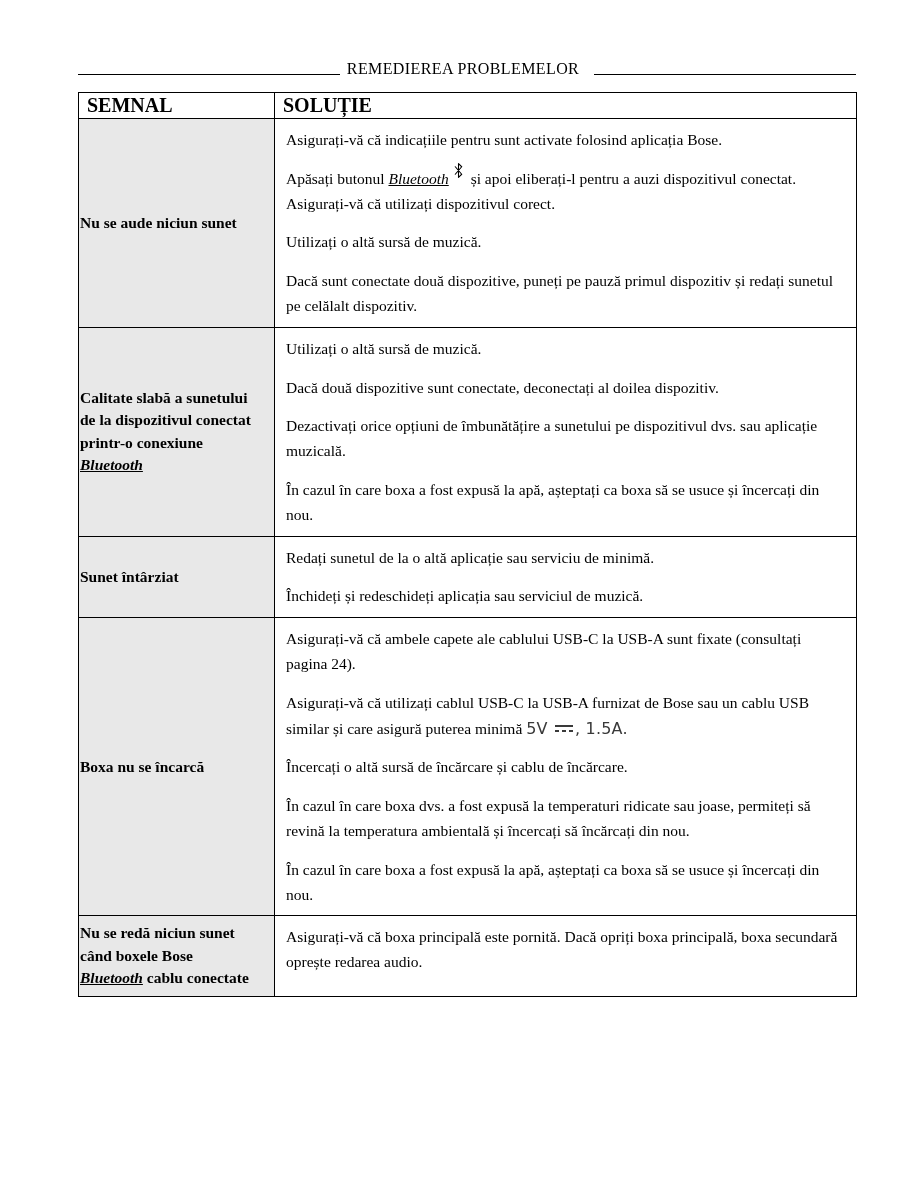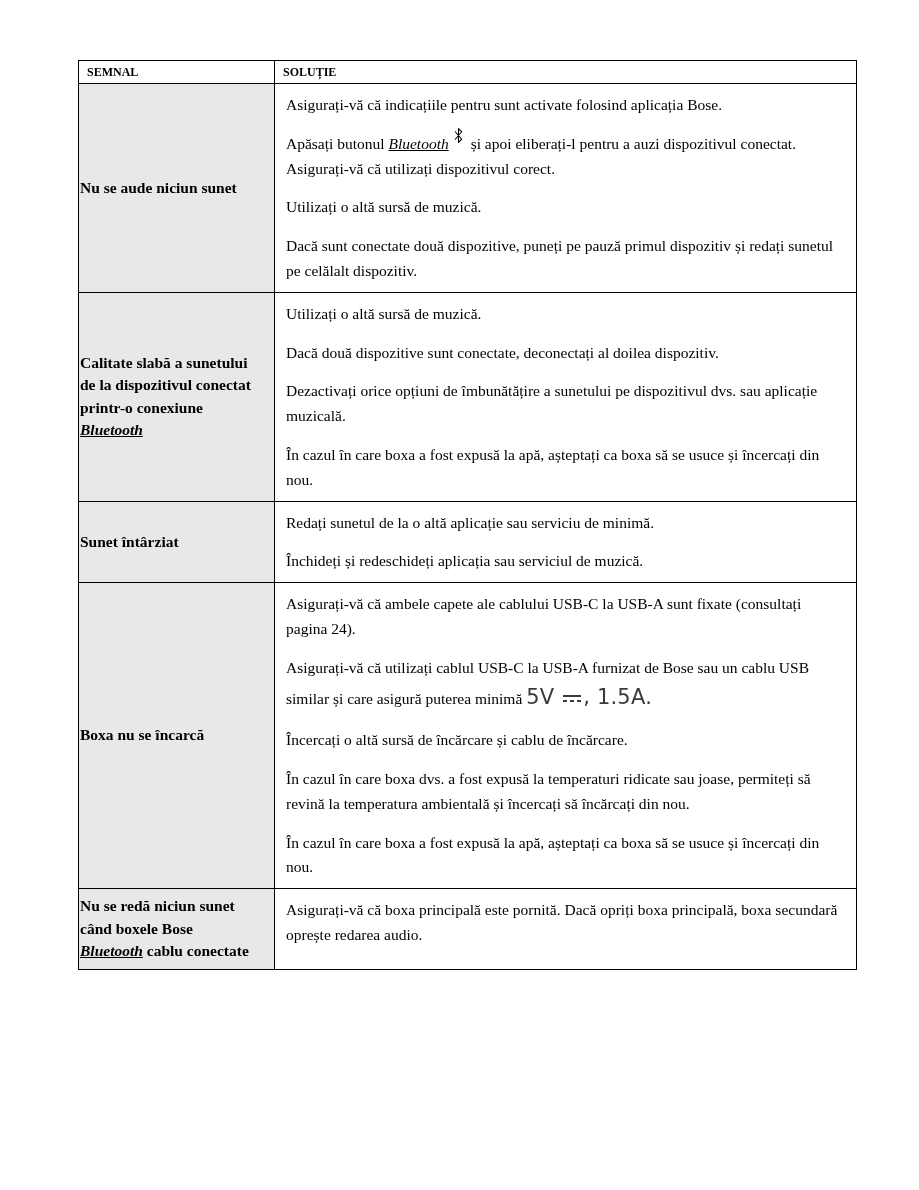--- a/index.html
+++ b/index.html
@@ -47,21 +47,21 @@
     font-size: 15.5px;
     text-align: left;
     vertical-align: top;
   }
   col.c-signal  { width: 196px; }
   col.c-solution{ width: 582px; }
   thead tr { height: 23px; }
   th {
     font-weight: bold;
     padding: 1px 8px;
-    font-size: 12px;
+    font-size: 20px;
     vertical-align: middle;
   }
   td.signal-cell {
     background: var(--signal-bg, #e8e8e8);
     font-weight: bold;
     vertical-align: middle;
     padding: 6px 16px 6px 1px;
     line-height: 1.45;
   }
   td.solution-cell {
@@ -76,21 +76,21 @@
     display: inline-block;
     position: relative;
     top: -6px;
     margin: 0 3px 0 4px;
     line-height: 0;
   }
   .bt-icon svg { display: block; }
   
   .spec {
     font-family: "DejaVu Sans", "Liberation Sans", sans-serif;
-    font-size: 21px;
+    font-size: 16px;
     color: #3a3a3a;
     letter-spacing: 0.2px;
     white-space: nowrap;
   }
   .dc-symbol {
     display: inline-block;
     width: 20px;
     height: 13px;
     position: relative;
     margin: 0 1px;
@@ -122,20 +122,26 @@
     margin-top: 27px;
     text-align: center;
     font-size: 15.5px;
   }
 </style>
 </head>
 <body>
 
 <div class="content">
 
+  <div class="page-header">
+    <div class="rule"></div>
+    <div class="title">REMEDIEREA PROBLEMELOR</div>
+    <div class="title-trail-space"></div>
+    <div class="rule"></div>
+  </div>
 
   <table class="troubleshooting">
     <colgroup>
       <col class="c-signal">
       <col class="c-solution">
     </colgroup>
     <thead>
       <tr>
         <th>SEMNAL</th>
         <th>SOLUȚIE</th>

